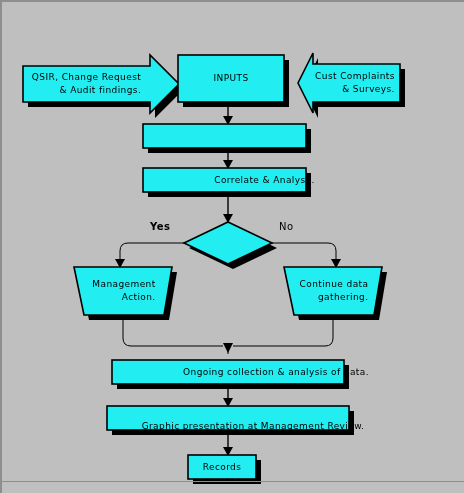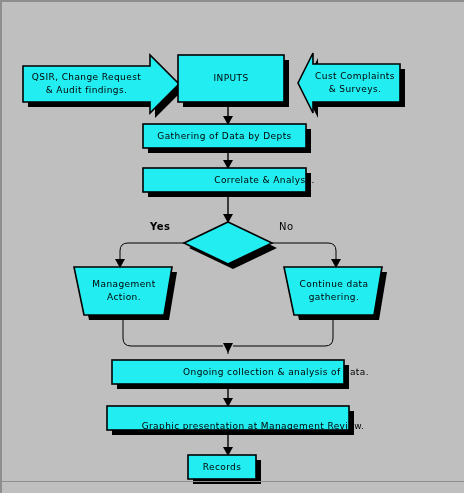--- a/index.html
+++ b/index.html
@@ -30,21 +30,21 @@
     left: 0;
     top: 0;
     width: 464px;
     height: 493px;
   }
   .node-label {
     position: absolute;
     display: flex;
     align-items: center;
     justify-content: center;
-    text-align: center;
+    text-align: right;
     color: #000;
     font-size: 9px;
     line-height: 13px;
     letter-spacing: 0.4px;
     pointer-events: none;
     white-space: pre-line;
   }
   .branch-label {
     position: absolute;
     color: #000;
@@ -123,21 +123,20 @@
   </svg>
 
   <div class="node-label" style="left:21px; top:64px; width:127px; height:36px;">QSIR, Change Request
 &amp; Audit findings.</div>
 
   <div class="node-label" style="left:176px; top:53px; width:106px; height:47px;">INPUTS</div>
 
   <div class="node-label" style="left:308px; top:62px; width:90px; height:38px;">Cust Complaints
 &amp; Surveys.</div>
 
-  <div class="node-label" style="left:141px; top:122px; width:163px; height:24px;">Gathering of Data by Depts</div>
 
   <div class="node-label" style="left:141px; top:166px; width:163px; height:24px;padding-left:40px;">Correlate &amp; Analyse.</div>
 
 
   <div class="branch-label" style="left:148px; top:219px;font-weight:bold;">Yes</div>
 
   <div class="branch-label" style="left:277px; top:219px;">No</div>
 
   <div class="node-label" style="left:82px; top:268px; width:80px; height:42px;">Management
 Action.</div>

